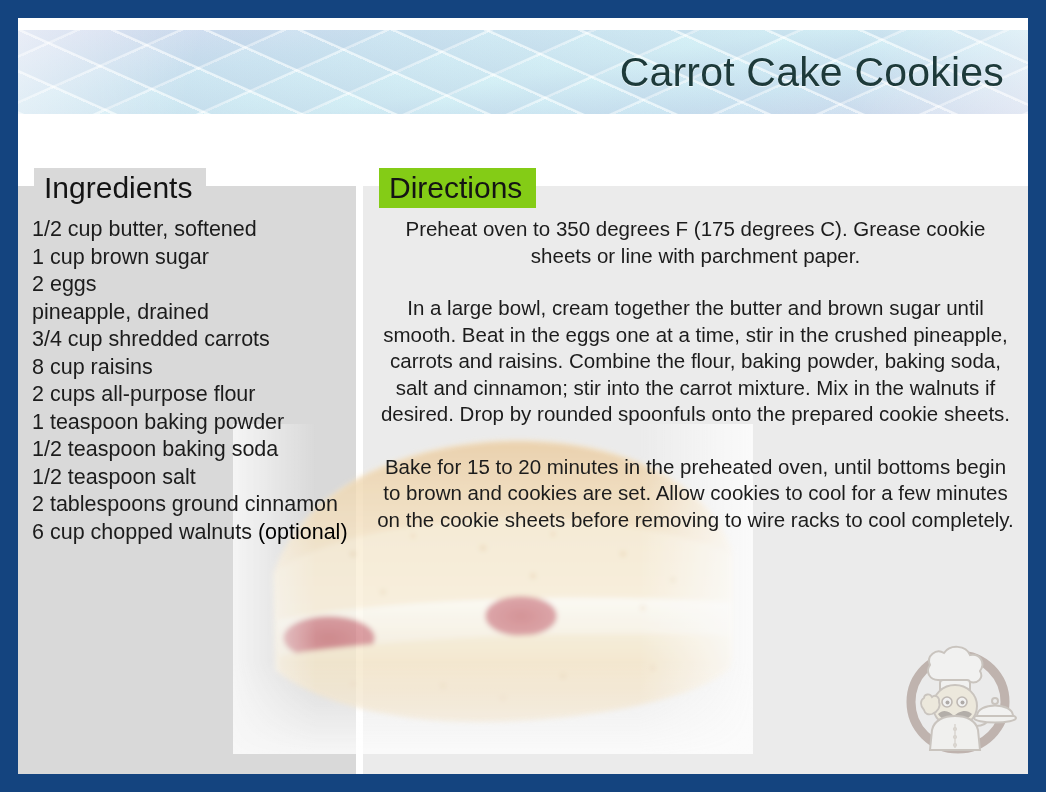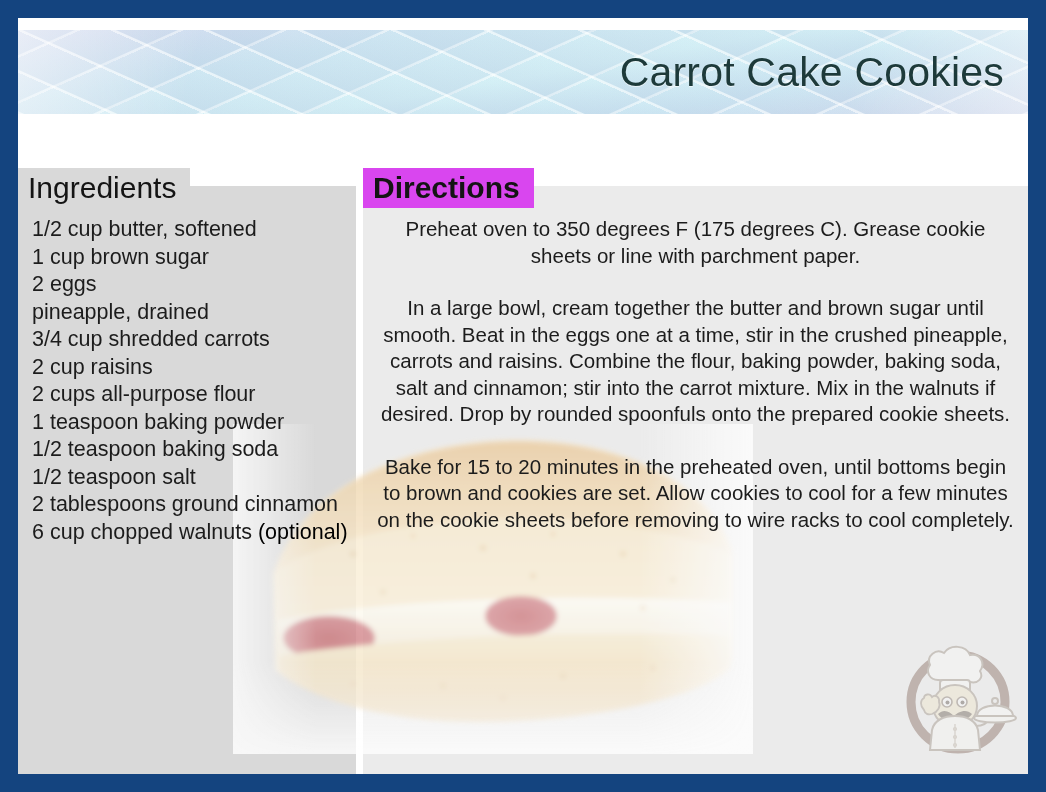--- a/index.html
+++ b/index.html
@@ -68,21 +68,21 @@
     position: absolute;
     left: 0;
     top: 18px;
     bottom: 0;
     width: 100%;
     box-sizing: border-box;
     padding: 30px 14px 10px 14px;
   }
   .panel-tab {
     position: absolute;
-    left: 0;
+    left: 16px;
     top: 0;
     height: 40px;
     padding: 0 14px 0 10px;
     display: flex;
     align-items: center;
     font-size: 30px;
     color: #141414;
     white-space: nowrap;
     z-index: 3;
   }
@@ -101,22 +101,21 @@
 
   .panel-directions {
     left: 345px;
     width: 665px;
     height: 610px;
   }
   .panel-directions .panel-body {
     background: #ebebeb;
   }
   .panel-directions .panel-tab {
-    background: #d946ef;
-    font-weight: bold;
+    background: #84cc16;
   }
 
   .ingredient-line {
     font-size: 21.5px;
     line-height: 27.5px;
     color: #1c1c1c;
     white-space: nowrap;
   }
   .ingredient-line .optional-note {
     color: #000000;
@@ -156,21 +155,21 @@
   </div>
 
   <div class="panel panel-ingredients">
     <div class="panel-body">
       <div class="layer-text">
         <div class="ingredient-line">1/2 cup butter, softened</div>
         <div class="ingredient-line">1 cup brown sugar</div>
         <div class="ingredient-line">2 eggs</div>
         <div class="ingredient-line">pineapple, drained</div>
         <div class="ingredient-line">3/4 cup shredded carrots</div>
-        <div class="ingredient-line">2 cup raisins</div>
+        <div class="ingredient-line">8 cup raisins</div>
         <div class="ingredient-line">2 cups all-purpose flour</div>
         <div class="ingredient-line">1 teaspoon baking powder</div>
         <div class="ingredient-line">1/2 teaspoon baking soda</div>
         <div class="ingredient-line">1/2 teaspoon salt</div>
         <div class="ingredient-line">2 tablespoons ground cinnamon</div>
         <div class="ingredient-line"><span>6 cup chopped walnuts </span><span class="optional-note">(optional)</span></div>
       </div>
     </div>
     <div class="panel-tab">Ingredients</div>
   </div>

